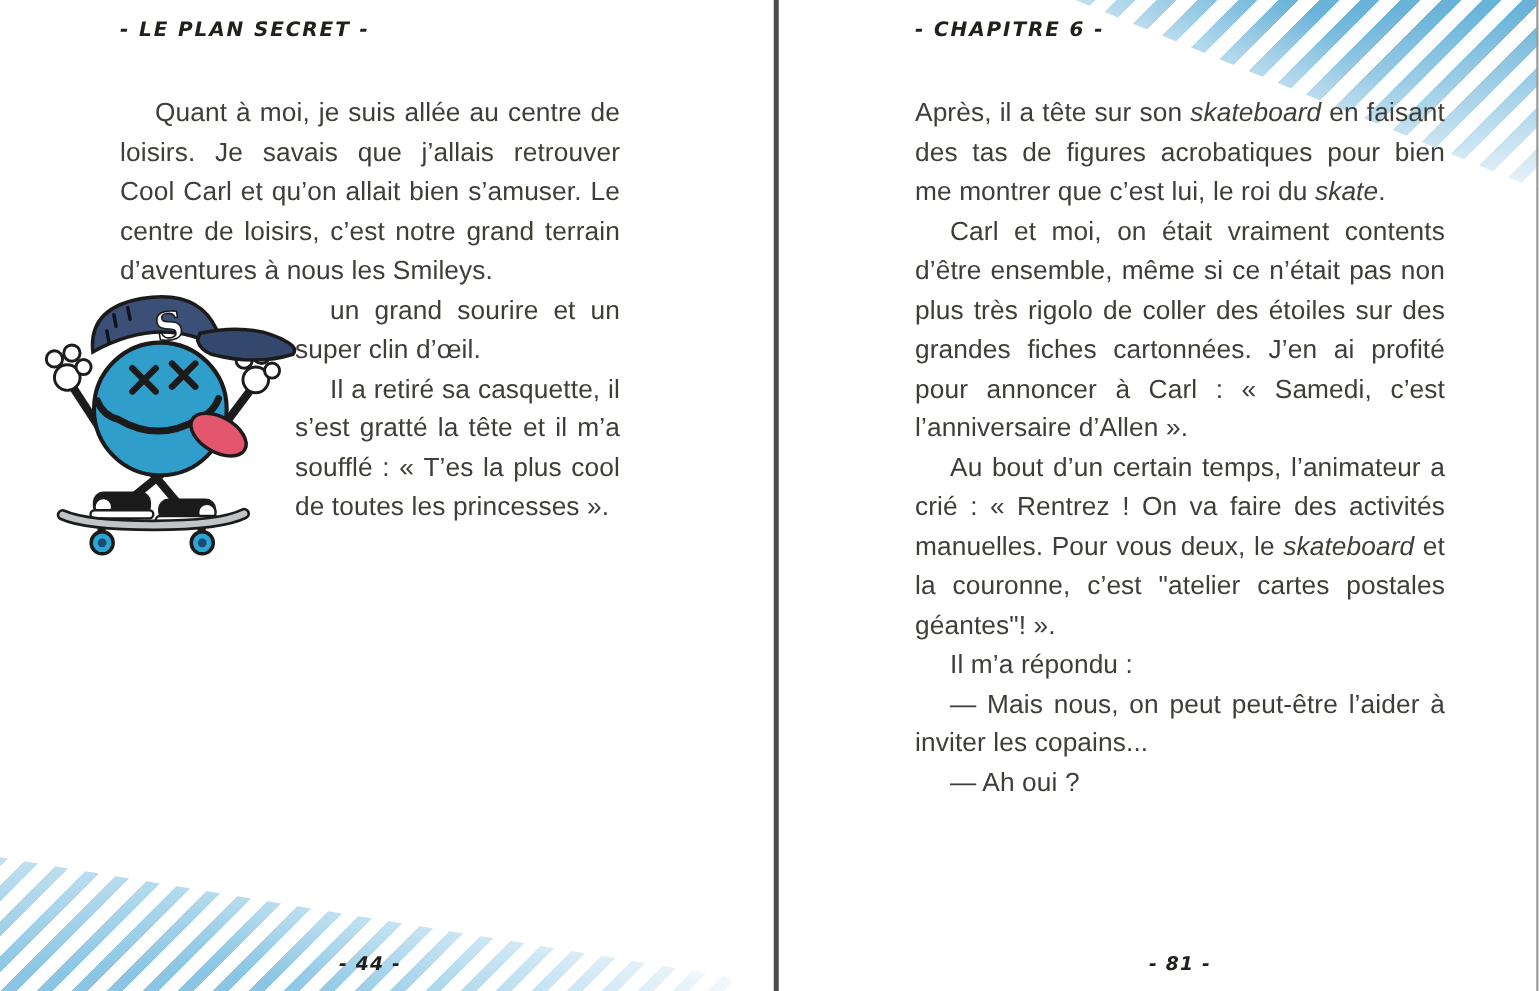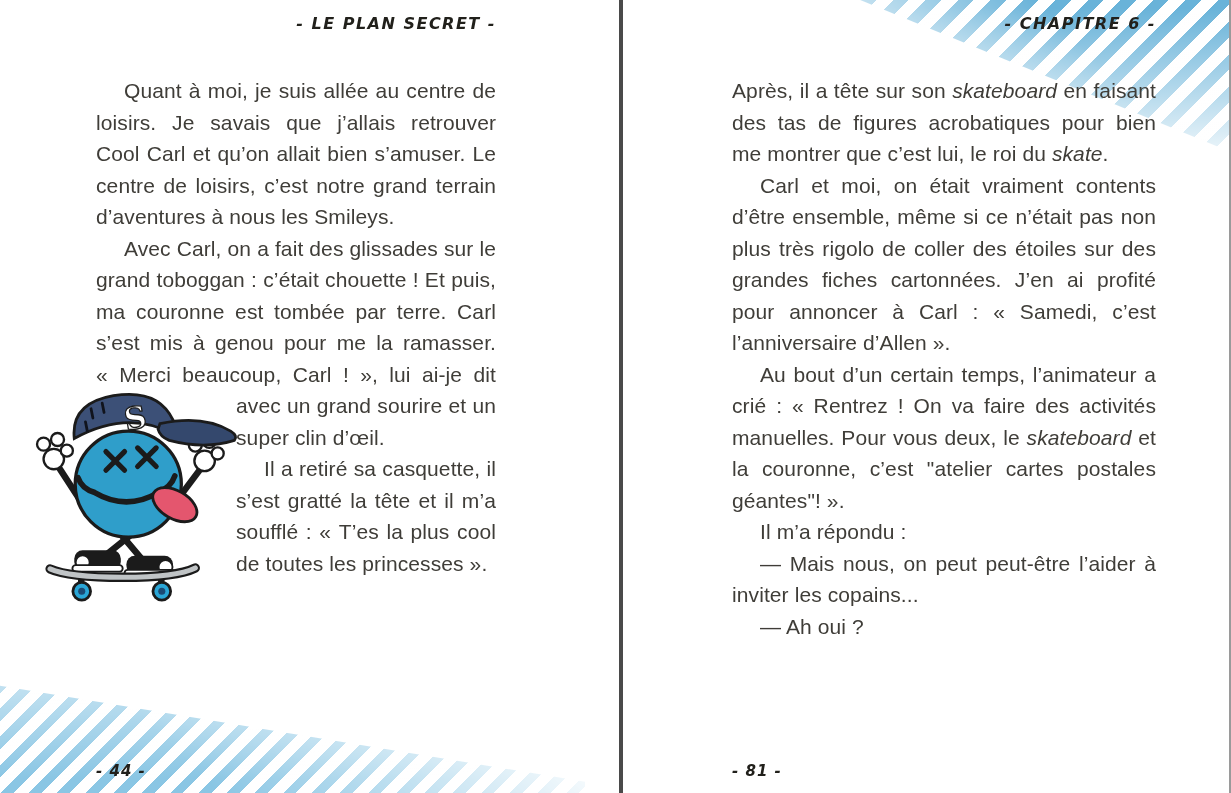--- a/index.html
+++ b/index.html
@@ -24,29 +24,29 @@
     position:absolute; left:0; top:652px; width:585px; height:141px; z-index:1;
     background:
       linear-gradient(0deg, rgba(255,255,255,0) 10%, rgba(255,255,255,0.65) 100%),
       repeating-linear-gradient(135deg, #8ac6e4 0 9px, rgba(255,255,255,0) 9px 20px);
     clip-path: polygon(0 24%, 100% 92%, 100% 100%, 0 100%);
     -webkit-mask-image: linear-gradient(45deg, #000 30%, transparent 88%);
             mask-image: linear-gradient(45deg, #000 30%, transparent 88%);
   }
 
   .page-header {
-    position:absolute; top:14px; z-index:3; text-align:right;
+    position:absolute; top:14px; z-index:3; text-align:left;
     font-family:"DejaVu Sans", sans-serif; font-weight:bold; font-style:italic;
     font-size:16px; letter-spacing:1.5px; color:#21201b;
   }
   .header-left  { left:96px;  width:400px; }
   .header-right { left:732px; width:424px; }
 
   .page-number {
-    position:absolute; top:762px; z-index:3; 
+    position:absolute; top:762px; z-index:3; text-align:center;
     font-family:"DejaVu Sans", sans-serif; font-weight:bold; font-style:italic;
     font-size:15px; letter-spacing:1px; color:#21201b;
   }
   .number-left  { left:96px;  width:400px; }
   .number-right { left:732px; width:424px; }
 
   .textcol {
     position:absolute; top:75px; z-index:2;
     font-size:21px; line-height:31.5px; letter-spacing:0.1px;
     color:#3f3d38; text-align:justify;
@@ -67,21 +67,21 @@
 
   <div class="stripes-tr"></div>
   <div class="stripes-bl"></div>
   <div class="divider"></div>
   <div class="edge-right"></div>
 
   <div class="page-header header-left">- LE PLAN SECRET -</div>
 
   <div class="textcol textcol-left">
     <p class="para indent">Quant à moi, je suis allée au centre de loisirs. Je savais que j’allais retrouver Cool Carl et qu’on allait bien s’amuser. Le centre de loisirs, c’est notre grand terrain d’aventures à nous les Smileys.</p>
-    <p class="para indent"><span>Avec Carl, on a fait des glissades sur le grand toboggan&nbsp;: c’était chouette&nbsp;! Et puis, ma couronne est tombée par terre. Carl s’est mis à genou pour me la ramasser. «&nbsp;Merci beaucoup, Carl&nbsp;!&nbsp;», lui ai-je dit avec </span><span class="illu-float">
+    <p class="para indent"><span class="illu-float">
         <svg viewBox="0 0 240 232" xmlns="http://www.w3.org/2000/svg">
 
           <g stroke="#1b1b1b" stroke-width="7" stroke-linecap="round">
             <path d="M68,122 L42,82" fill="none"></path>
             <path d="M164,122 L194,82" fill="none"></path>
           </g>
 
           <g fill="#ffffff" stroke="#1b1b1b" stroke-width="2.5">
             <circle cx="36" cy="72" r="11"></circle>
             <circle cx="25" cy="56" r="7"></circle>

